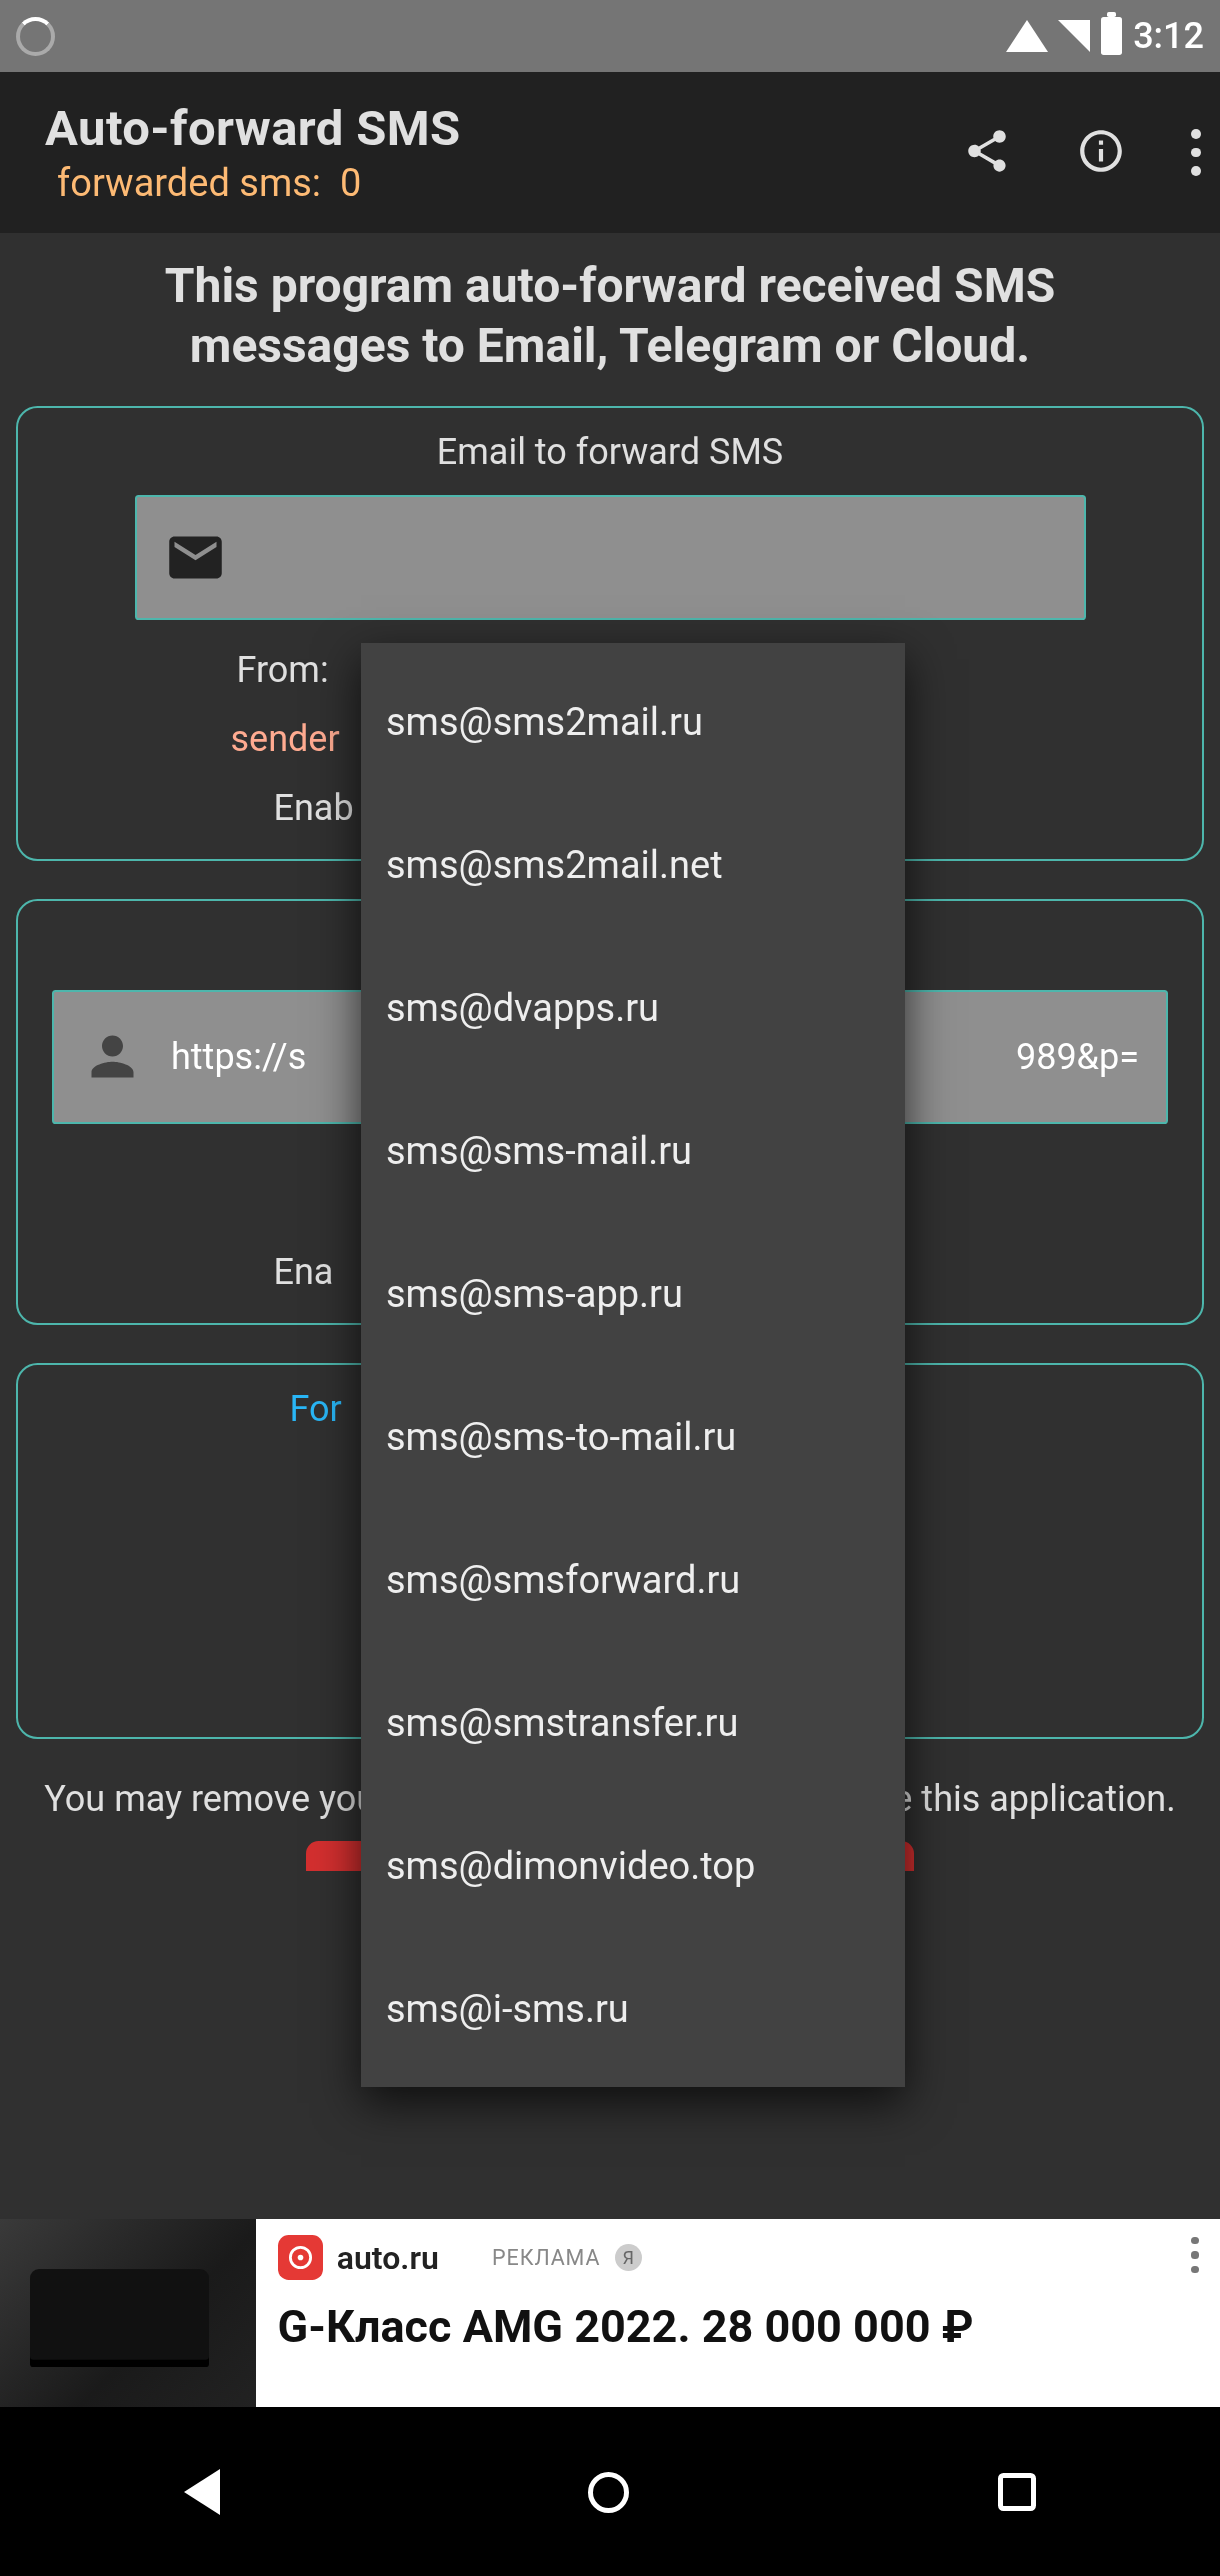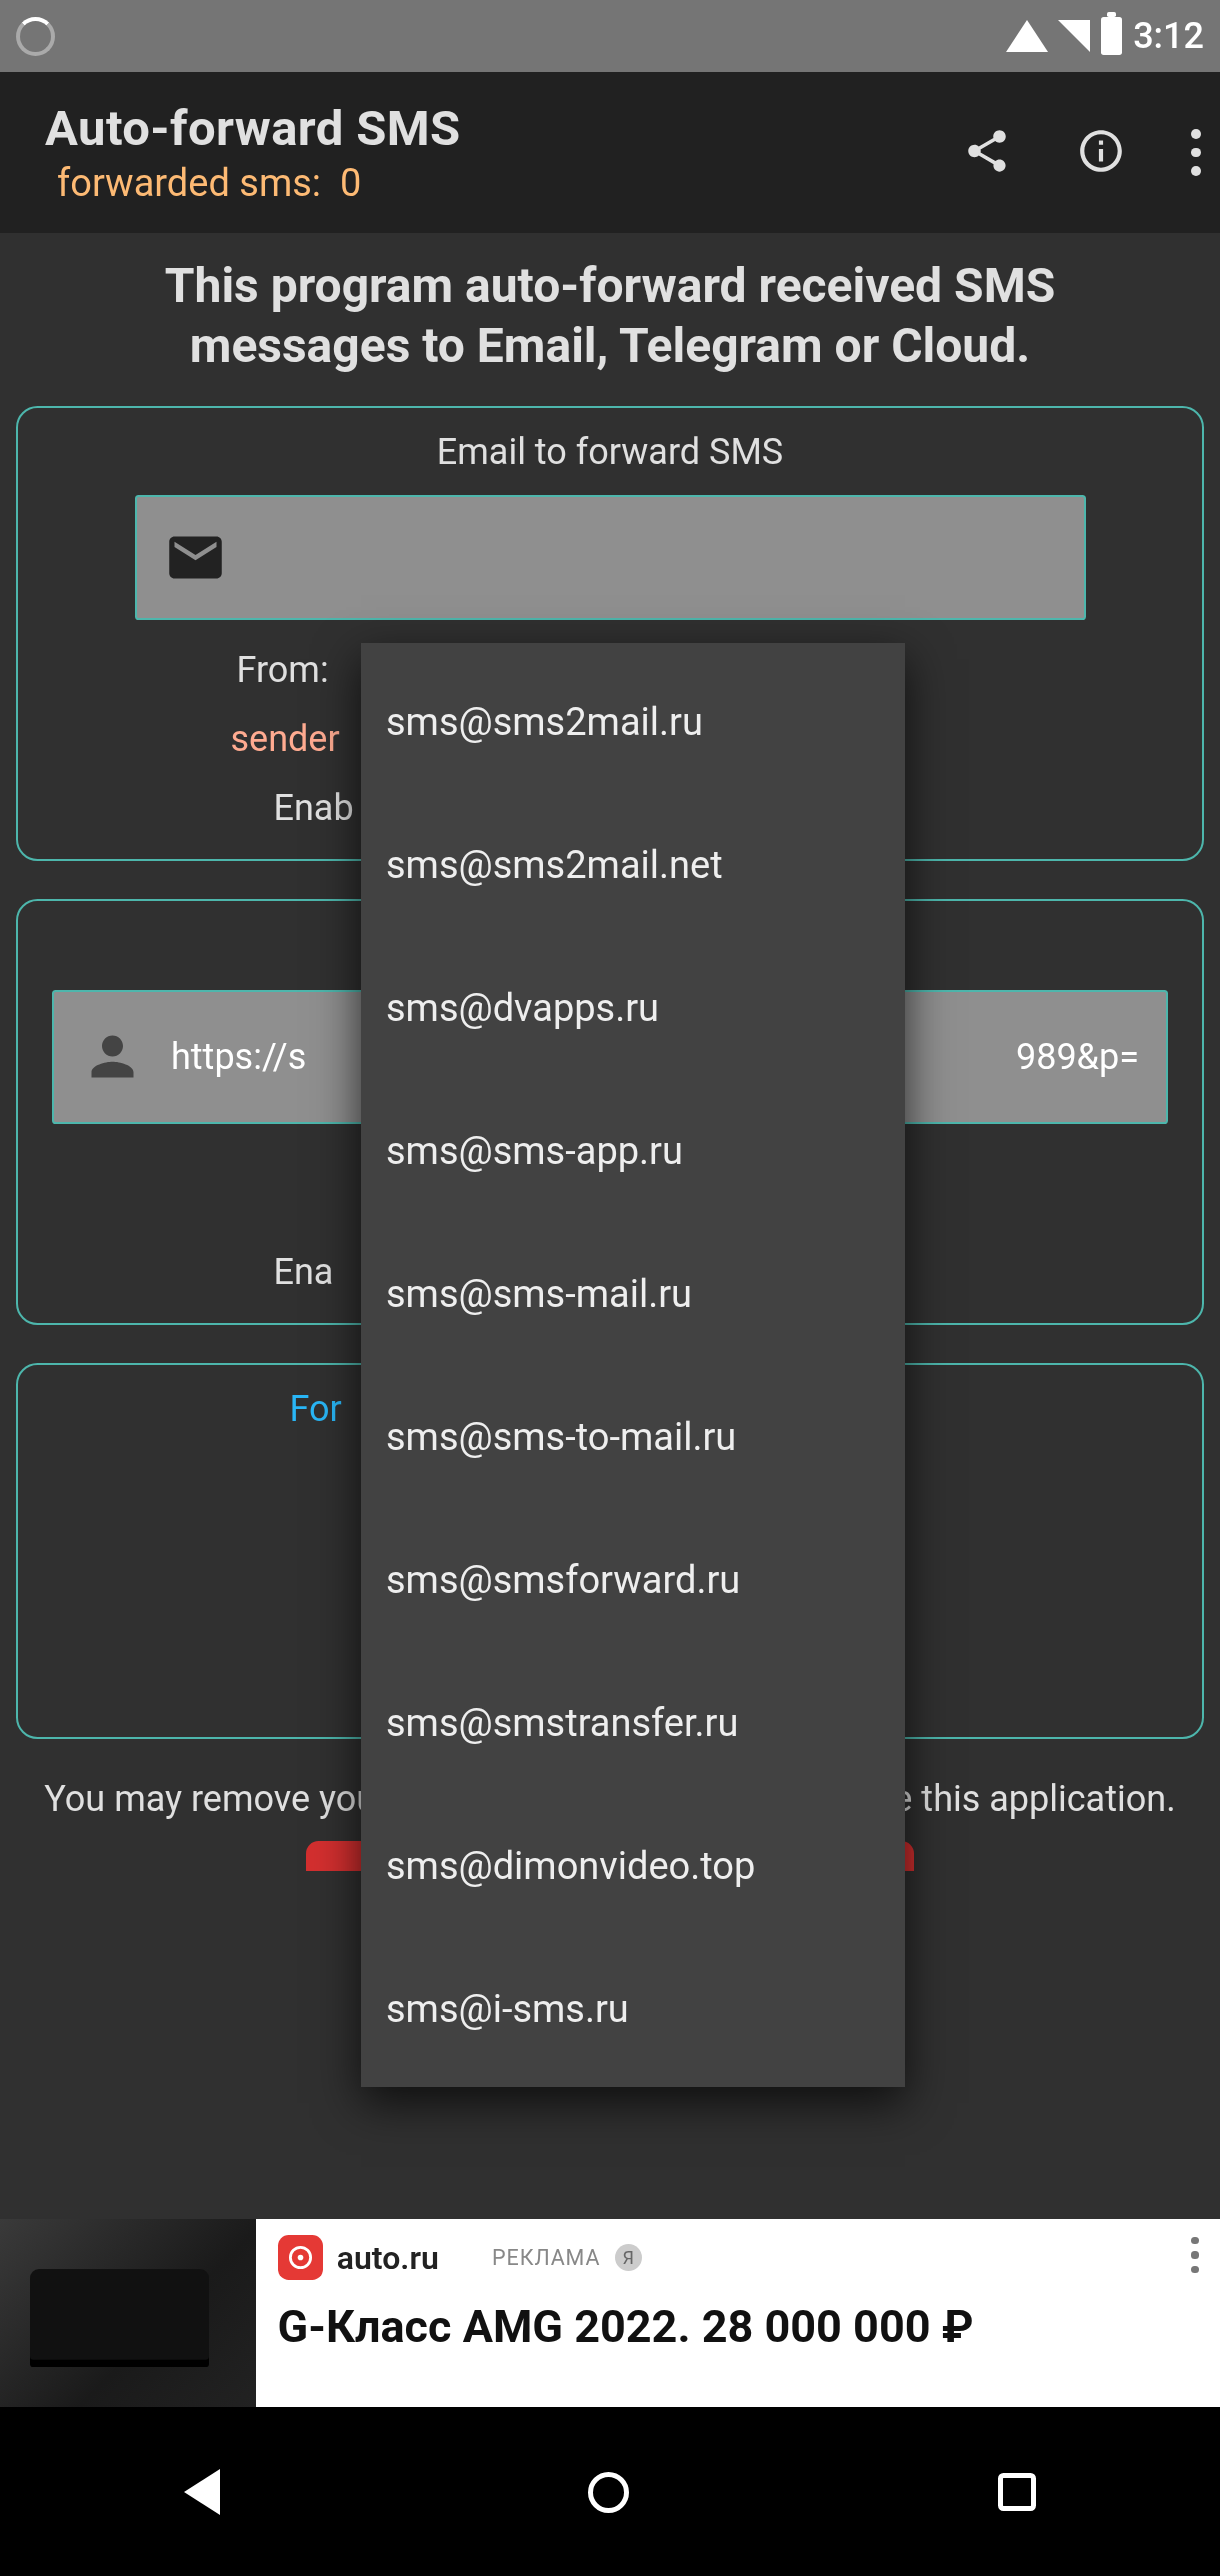--- a/index.html
+++ b/index.html
@@ -150,22 +150,22 @@
       <div class="for-text">For</div>
     </div>
 
     <div class="remove-note">You may remove your cloud page, if you don't wish use this application.</div>
     <div class="red-strip"></div>
 
     <div class="dropdown">
       <div class="dropdown-item">sms@sms2mail.ru</div>
       <div class="dropdown-item">sms@sms2mail.net</div>
       <div class="dropdown-item">sms@dvapps.ru</div>
+      <div class="dropdown-item">sms@sms-mail.ru</div>
       <div class="dropdown-item">sms@sms-app.ru</div>
-      <div class="dropdown-item">sms@sms-mail.ru</div>
       <div class="dropdown-item">sms@sms-to-mail.ru</div>
       <div class="dropdown-item">sms@smsforward.ru</div>
       <div class="dropdown-item">sms@smstransfer.ru</div>
       <div class="dropdown-item">sms@dimonvideo.top</div>
       <div class="dropdown-item">sms@i-sms.ru</div>
     </div>
 
   </div>
 
   <div class="ad">

